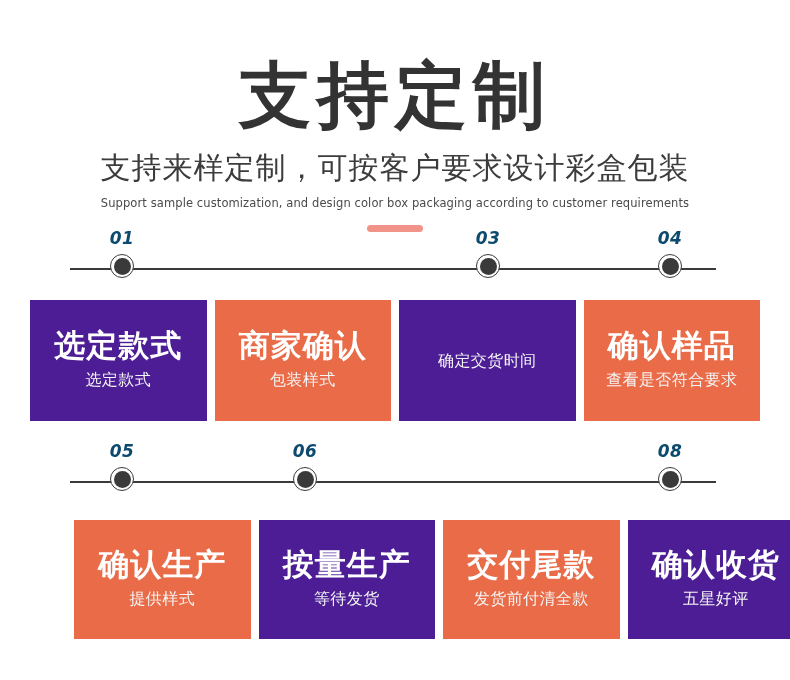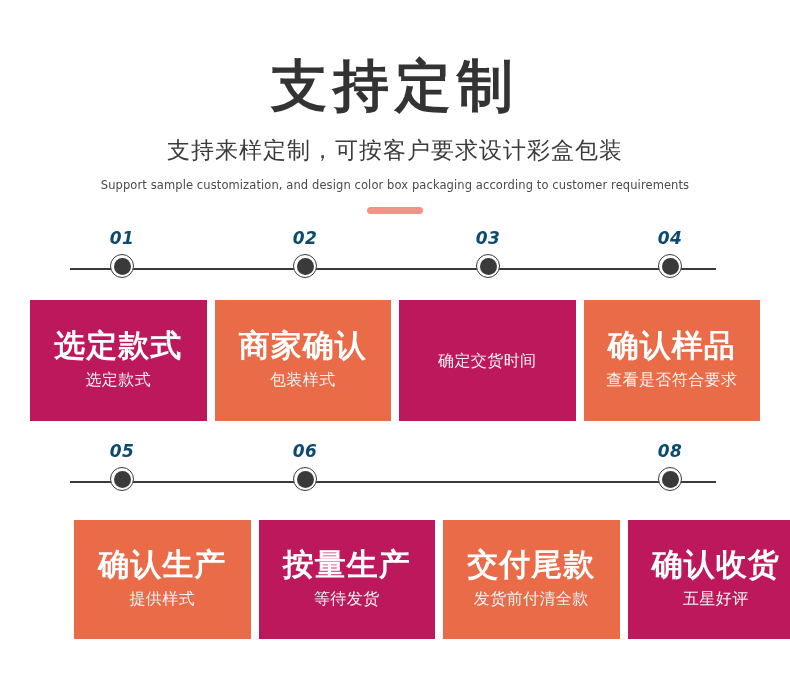--- a/index.html
+++ b/index.html
@@ -25,33 +25,33 @@
 
   
   .header {
     position: absolute;
     left: 0;
     top: 0;
     width: 790px;
     text-align: center;
   }
   .main-title {
-    margin: 0;
+    margin: 9px;
     padding-top: 55px;
-    font-size: 56px;
+    font-size: 72px;
     line-height: 62px;
     font-weight: bold;
     letter-spacing: 6px;
     color: #333333;
     font-family: "DejaVu Sans", "Liberation Sans", sans-serif;
   }
   .sub-title {
     margin: 0;
     padding-top: 18px;
-    font-size: 23px;
+    font-size: 30px;
     line-height: 30px;
     font-weight: normal;
     letter-spacing: 1px;
     color: #3c3c3c;
     font-family: "DejaVu Sans", "Liberation Sans", sans-serif;
   }
   .sub-title-en {
     margin: 4px;
     padding-top: 8px;
     font-size: 11.5px;
@@ -140,21 +140,21 @@
   .card {
     flex: 1 1 0;
     display: flex;
     flex-direction: column;
     align-items: center;
     justify-content: center;
     height: 100%;
     box-sizing: border-box;
     padding-bottom: 4px;
   }
-  .card.teal   { background: #be185d; }
+  .card.teal   { background: #4c1d95; }
   .card.orange { background: #E96B47; }
 
   .card-title {
     font-size: 31px;
     line-height: 38px;
     font-weight: bold;
     letter-spacing: 1px;
     color: #ffffff;
     font-family: "DejaVu Sans", "Liberation Sans", sans-serif;
     white-space: nowrap;
@@ -180,24 +180,20 @@
     <p class="sub-title-en">Support sample customization, and design color box packaging according to customer requirements</p>
     <div class="divider-bar"></div>
   </div>
 
   <div class="timeline timeline-row-1">
     <div class="timeline-line"></div>
     <div class="timeline-node" style="left:122px;">
       <div class="node-num">01</div>
       <div class="node-dot"></div>
     </div>
-    <div class="timeline-node" style="left:305px;">
-      <div class="node-num">02</div>
-      <div class="node-dot"></div>
-    </div>
     <div class="timeline-node" style="left:488px;">
       <div class="node-num">03</div>
       <div class="node-dot"></div>
     </div>
     <div class="timeline-node" style="left:670px;">
       <div class="node-num">04</div>
       <div class="node-dot"></div>
     </div>
   </div>
 

